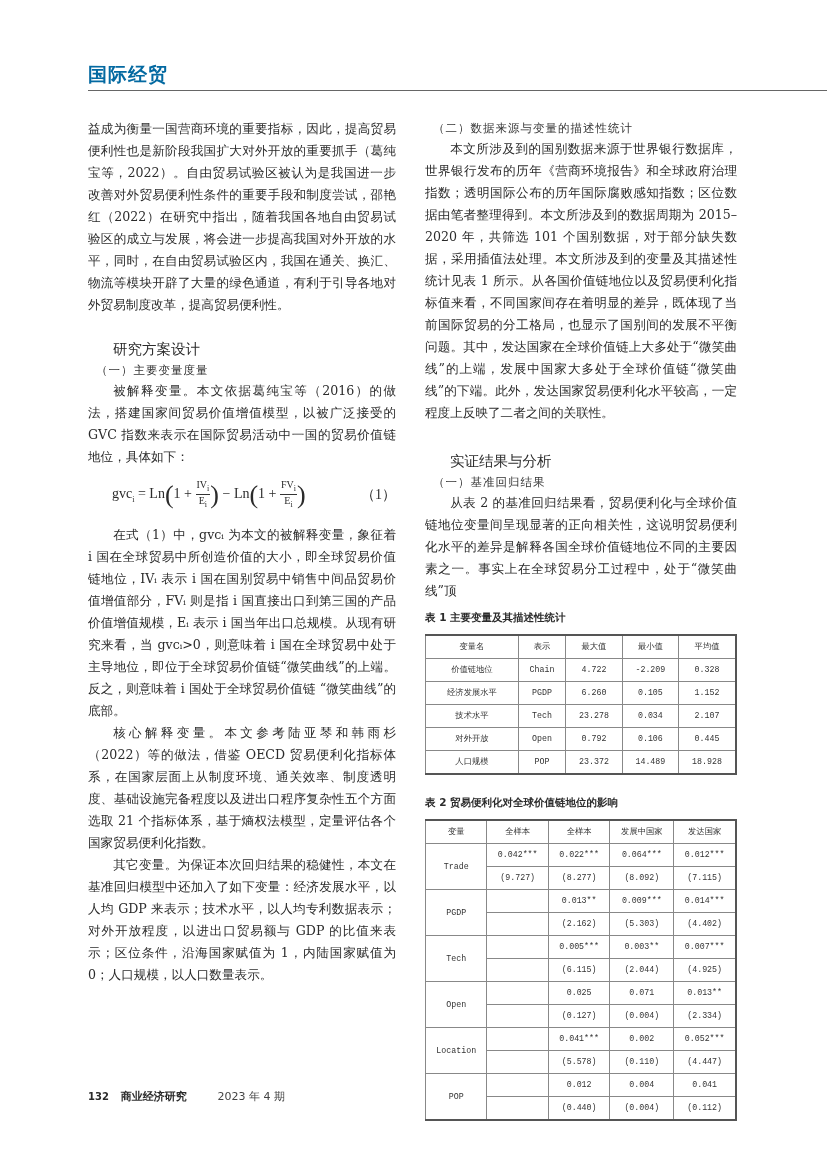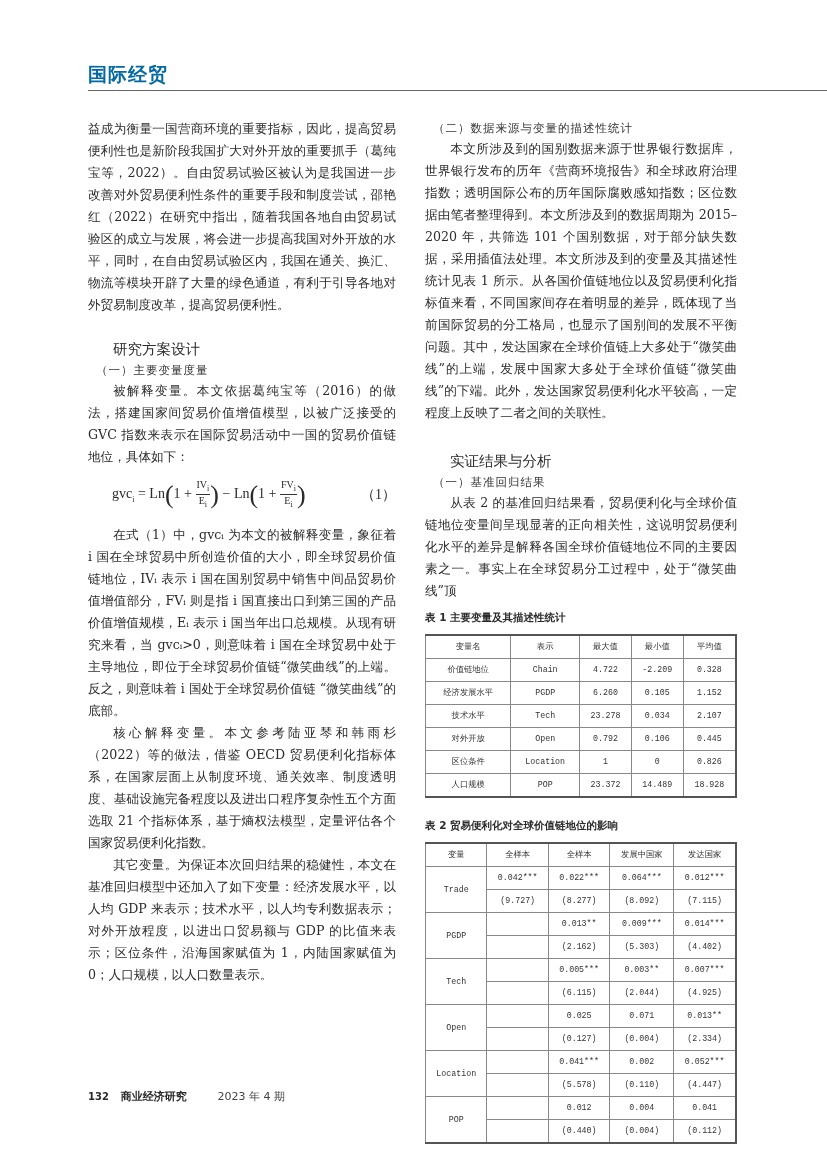--- a/index.html
+++ b/index.html
@@ -110,27 +110,20 @@
           <td>2.107</td>
         </tr>
         <tr>
           <td>对外开放</td>
           <td>Open</td>
           <td>0.792</td>
           <td>0.106</td>
           <td>0.445</td>
         </tr>
         <tr>
-          <td>区位条件</td>
-          <td>Location</td>
-          <td>1</td>
-          <td>0</td>
-          <td>0.826</td>
-        </tr>
-        <tr>
           <td>人口规模</td>
           <td>POP</td>
           <td>23.372</td>
           <td>14.489</td>
           <td>18.928</td>
         </tr>
       </tbody>
   </table>
 
   <div style="height:12px"></div>

